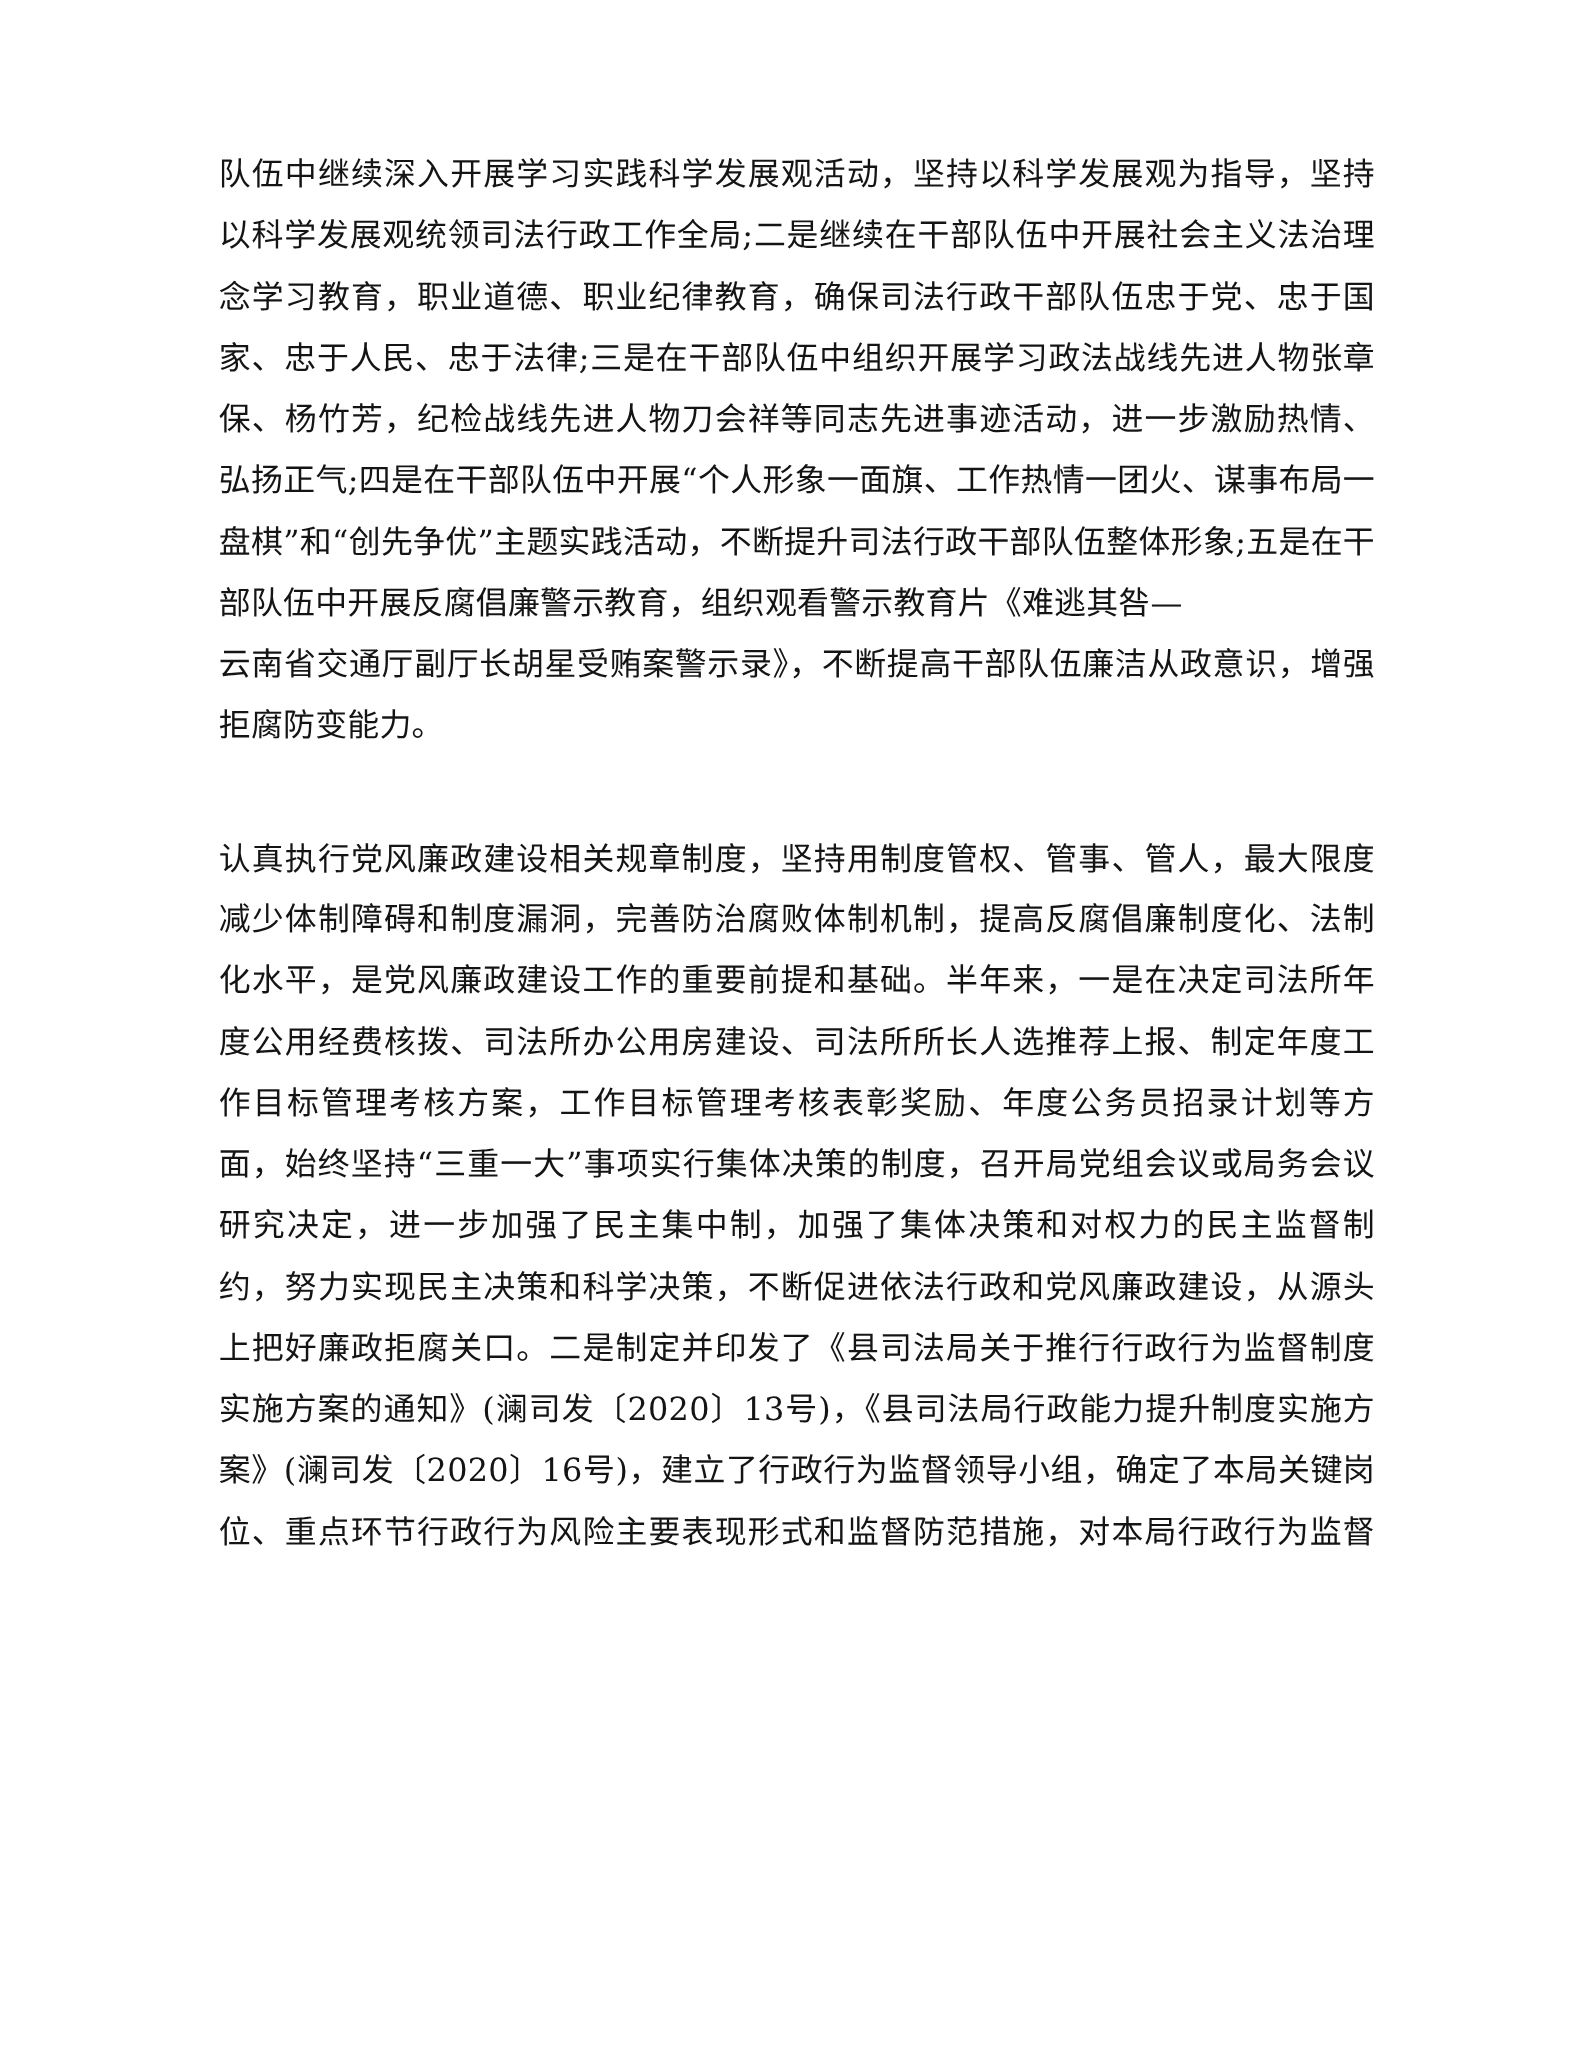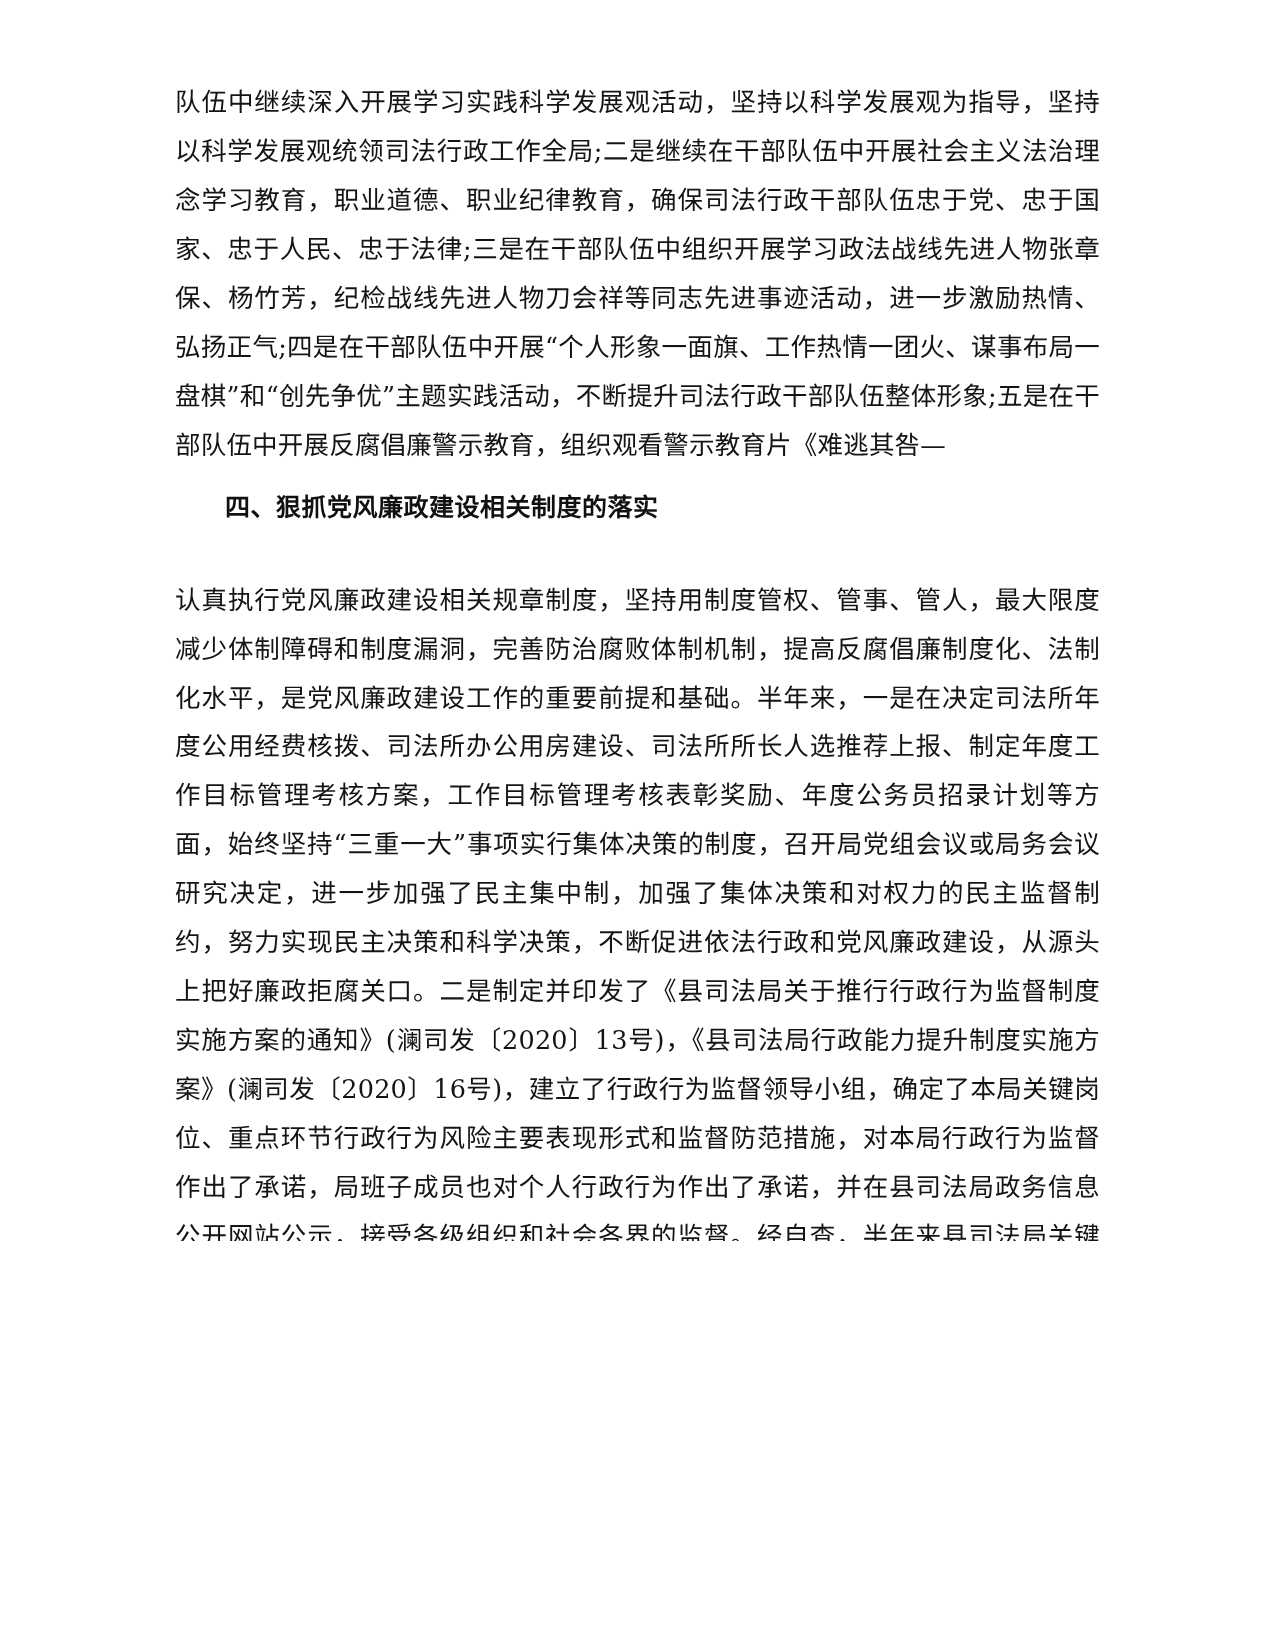--- a/index.html
+++ b/index.html
@@ -8,21 +8,21 @@
     padding: 0;
     background: #ffffff;
   }
   .page {
     width: 1275px;
     height: 1241px;
     background: #ffffff;
     margin: 0 auto;
     position: relative;
     box-sizing: border-box;
-    padding: 78px 175px 0 175px;
+    padding: 116px 175px 0 175px;
     font-family: "DejaVu Serif", "Liberation Serif", serif;
     color: #111111;
     border-radius: 21px;
   }
   .doc-body {
     width: 925px;
   }
   p.para {
     margin: 0;
     font-size: 25.5px;
@@ -46,23 +46,23 @@
 </style>
 </head>
 <body>
 
 <div class="page">
   <div class="doc-body">
 
     <p class="para">队伍中继续深入开展学习实践科学发展观活动，坚持以科学发展观为指导，坚持以科学发展观统领司法行政工作全局;二是继续在干部队伍中开展社会主义法治理念学习教育，职业道德、职业纪律教育，确保司法行政干部队伍忠于党、忠于国家、忠于人民、忠于法律;三是在干部队伍中组织开展学习政法战线先进人物张章保、杨竹芳，纪检战线先进人物刀会祥等同志先进事迹活动，进一步激励热情、弘扬正气;四是在干部队伍中开展“个人形象一面旗、工作热情一团火、谋事布局一盘棋”和“创先争优”主题实践活动，不断提升司法行政干部队伍整体形象;五是在干部队伍中开展反腐倡廉警示教育，组织观看警示教育片《难逃其咎—</p>
 
 
+    <p class="para">云南省交通厅副厅长胡星受贿案警示录》，不断提高干部队伍廉洁从政意识，增强拒腐防变能力。</p>
 
     <div class="gap-sm"></div>
 
-    <p class="heading">四、狠抓党风廉政建设相关制度的落实</p>
 
     <div class="gap-lg"></div>
 
     <p class="para">认真执行党风廉政建设相关规章制度，坚持用制度管权、管事、管人，最大限度减少体制障碍和制度漏洞，完善防治腐败体制机制，提高反腐倡廉制度化、法制化水平，是党风廉政建设工作的重要前提和基础。半年来，一是在决定司法所年度公用经费核拨、司法所办公用房建设、司法所所长人选推荐上报、制定年度工作目标管理考核方案，工作目标管理考核表彰奖励、年度公务员招录计划等方面，始终坚持“三重一大”事项实行集体决策的制度，召开局党组会议或局务会议研究决定，进一步加强了民主集中制，加强了集体决策和对权力的民主监督制约，努力实现民主决策和科学决策，不断促进依法行政和党风廉政建设，从源头上把好廉政拒腐关口。二是制定并印发了《县司法局关于推行行政行为监督制度实施方案的通知》(澜司发〔2020〕13号)，《县司法局行政能力提升制度实施方案》(澜司发〔2020〕16号)，建立了行政行为监督领导小组，确定了本局关键岗位、重点环节行政行为风险主要表现形式和监督防范措施，对本局行政行为监督作出了承诺，局班子成员也对个人行政行为作出了承诺，并在县司法局政务信息公开网站公示，接受各级组织和社会各界的监督。经自查，半年来县司法局关键岗</p>
 
   </div>
 </div>
 
 </body></html>

